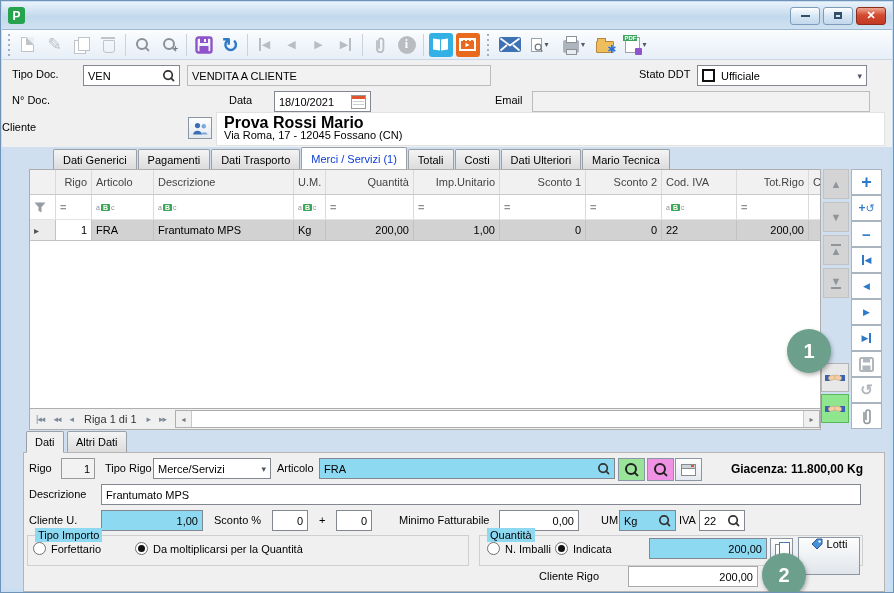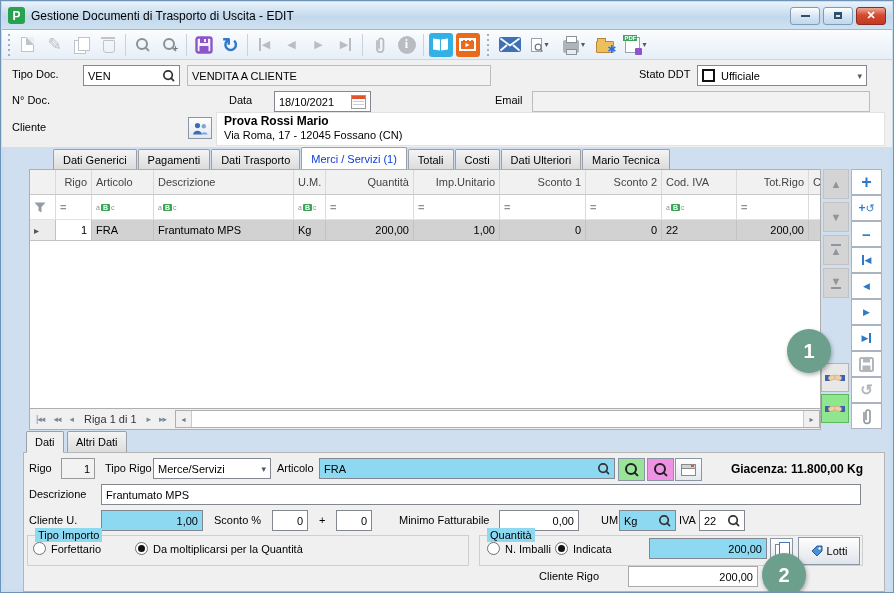--- a/index.html
+++ b/index.html
@@ -71,21 +71,21 @@
   .pdffloppy{position:absolute;right:-3px;bottom:-3px;width:7px;height:7px;background:#8f54c9;border-radius:1px;}
   
   .form{position:absolute;left:1px;top:59px;right:1px;height:87px;background:#f0f0f0;}
   .fld{position:absolute;height:21px;border:1px solid #828790;background:#fff;
        display:flex;align-items:center;padding:0 4px;font-size:11px;}
   .fld.ro{background:#f2f2f2;border-color:#bcbcbc;}
   .fld.cy{background:#8ed9f2;}
   .fld .mag{transform:scale(.85);color:#333;margin-left:auto;}
   .num{justify-content:flex-end;}
   .whitestrip{position:absolute;left:214px;top:52px;width:669px;height:34px;background:#fff;border:1px solid #e2e2e2;}
-  .cname{position:absolute;left:222px;top:54px;font-weight:bold;font-size:12px;}
+  .cname{position:absolute;left:222px;top:54px;font-weight:bold;font-size:16px;}
   .caddr{position:absolute;left:222px;top:69px;font-size:11px;}
   .sq{width:13px;height:13px;background:#fff;border:2px solid #111;margin-right:6px;flex:none;}
   .cal{width:15px;height:14px;background:#fff;border:1px solid #999;position:relative;margin-left:auto;flex:none;}
   .cal::before{content:"";position:absolute;left:0;right:0;top:0;height:3px;background:#e0552e;}
   .cal::after{content:"";position:absolute;left:1px;right:1px;top:5px;bottom:1px;
               background:repeating-linear-gradient(#c9ced4 0 1px,transparent 1px 3px);}
   .sbtn{position:absolute;height:22px;border:1px solid #8a96a4;background:linear-gradient(#fdfdfd,#e4e9ef);
         display:flex;align-items:center;justify-content:center;}
   
   .tabbar{position:absolute;left:8px;top:146px;height:22px;display:flex;align-items:flex-end;padding-left:44px;}
@@ -147,35 +147,34 @@
   .pm{background:#ef92e4;}
   .wm{background:linear-gradient(#fdfdfd,#e4e9ef);}
   .winico{width:15px;height:12px;background:#fff;border:1px solid #8a8a8a;position:relative;}
   .winico::before{content:"";position:absolute;left:0;right:0;top:0;height:3px;background:#cdd3da;border-bottom:1px solid #8a8a8a;}
   .winico::after{content:"";position:absolute;right:1px;top:0;width:3px;height:2px;background:#e0552e;}
   .selarrow{margin-left:auto;font-size:9px;color:#556;}
   .giac{position:absolute;right:22px;top:31px;font-weight:bold;font-size:12px;}
   .pages{position:relative;width:14px;height:14px;}
   .pages::before{content:"";position:absolute;left:0;top:2px;width:9px;height:11px;background:#fff;border:1px solid #7a8a9a;}
   .pages::after{content:"";position:absolute;left:4px;top:0;width:9px;height:11px;background:#fff;border:1px solid #4a7ab8;}
-  .lotti{position:absolute;width:62px;height:28px;border:1px solid #8a96a4;background:linear-gradient(#fdfdfd,#e0e5eb);
-         display:flex;align-items:center;justify-content:center;gap:4px;}
+  .lotti{position:absolute;width:62px;height:38px;border:1px solid #8a96a4;background:linear-gradient(#fdfdfd,#e0e5eb);
+         display:flex;justify-content:center;gap:4px;}
   
   .badge{position:absolute;width:44px;height:44px;border-radius:50%;background:#6ca08c;color:#fff;
          font-size:20px;font-weight:bold;display:flex;align-items:center;justify-content:center;
          box-shadow:1px 2px 4px rgba(0,0,0,.3);z-index:30;}
 </style>
 </head>
 <body>
 
 <div class="win">
 
   <div class="tbar">
     <span class="applogo">P</span>
-    <span class="ttl">Gestione Documenti di Trasporto di Uscita - EDIT</span>
     <span class="wbtns">
       <span class="wb">
           <span class="minbar"></span>
         </span>
       <span class="wb">
           <span class="restbox"></span>
         </span>
       <span class="wb close">
           <span>✕</span>
         </span>
@@ -308,21 +307,21 @@
     <span class="fld" style="left:272px;top:31px;width:97px">
         <span>18/10/2021</span>
         <span class="cal"></span>
       </span>
     <span class="lbl" style="left:493px;top:34px">Email</span>
     <span class="fld ro" style="left:530px;top:31px;width:338px">
         <span></span>
       </span>
 
     <span class="whitestrip"></span>
-    <span class="lbl" style="left:10px;top:61px">Cliente</span>
+    <span class="lbl" style="left:0;top:61px">Cliente</span>
     <span class="sbtn" style="left:186px;top:57px;width:24px">
       <svg width="16" height="13">
           <circle cx="5.5" cy="3.6" r="2.6" fill="#3a6fb5"></circle>
           <path d="M1 12.5 a4.6 4.6 0 0 1 9 0 Z" fill="#3a6fb5"></path>
           <circle cx="11.8" cy="4.2" r="2.2" fill="#7fa7d9"></circle>
           <path d="M8.8 12.5 a3.8 3.8 0 0 1 7 0 Z" fill="#7fa7d9"></path>
         </svg>
     </span>
     <span class="cname">Prova Rossi Mario</span>
     <span class="caddr">Via Roma, 17 - 12045 Fossano (CN)</span>

